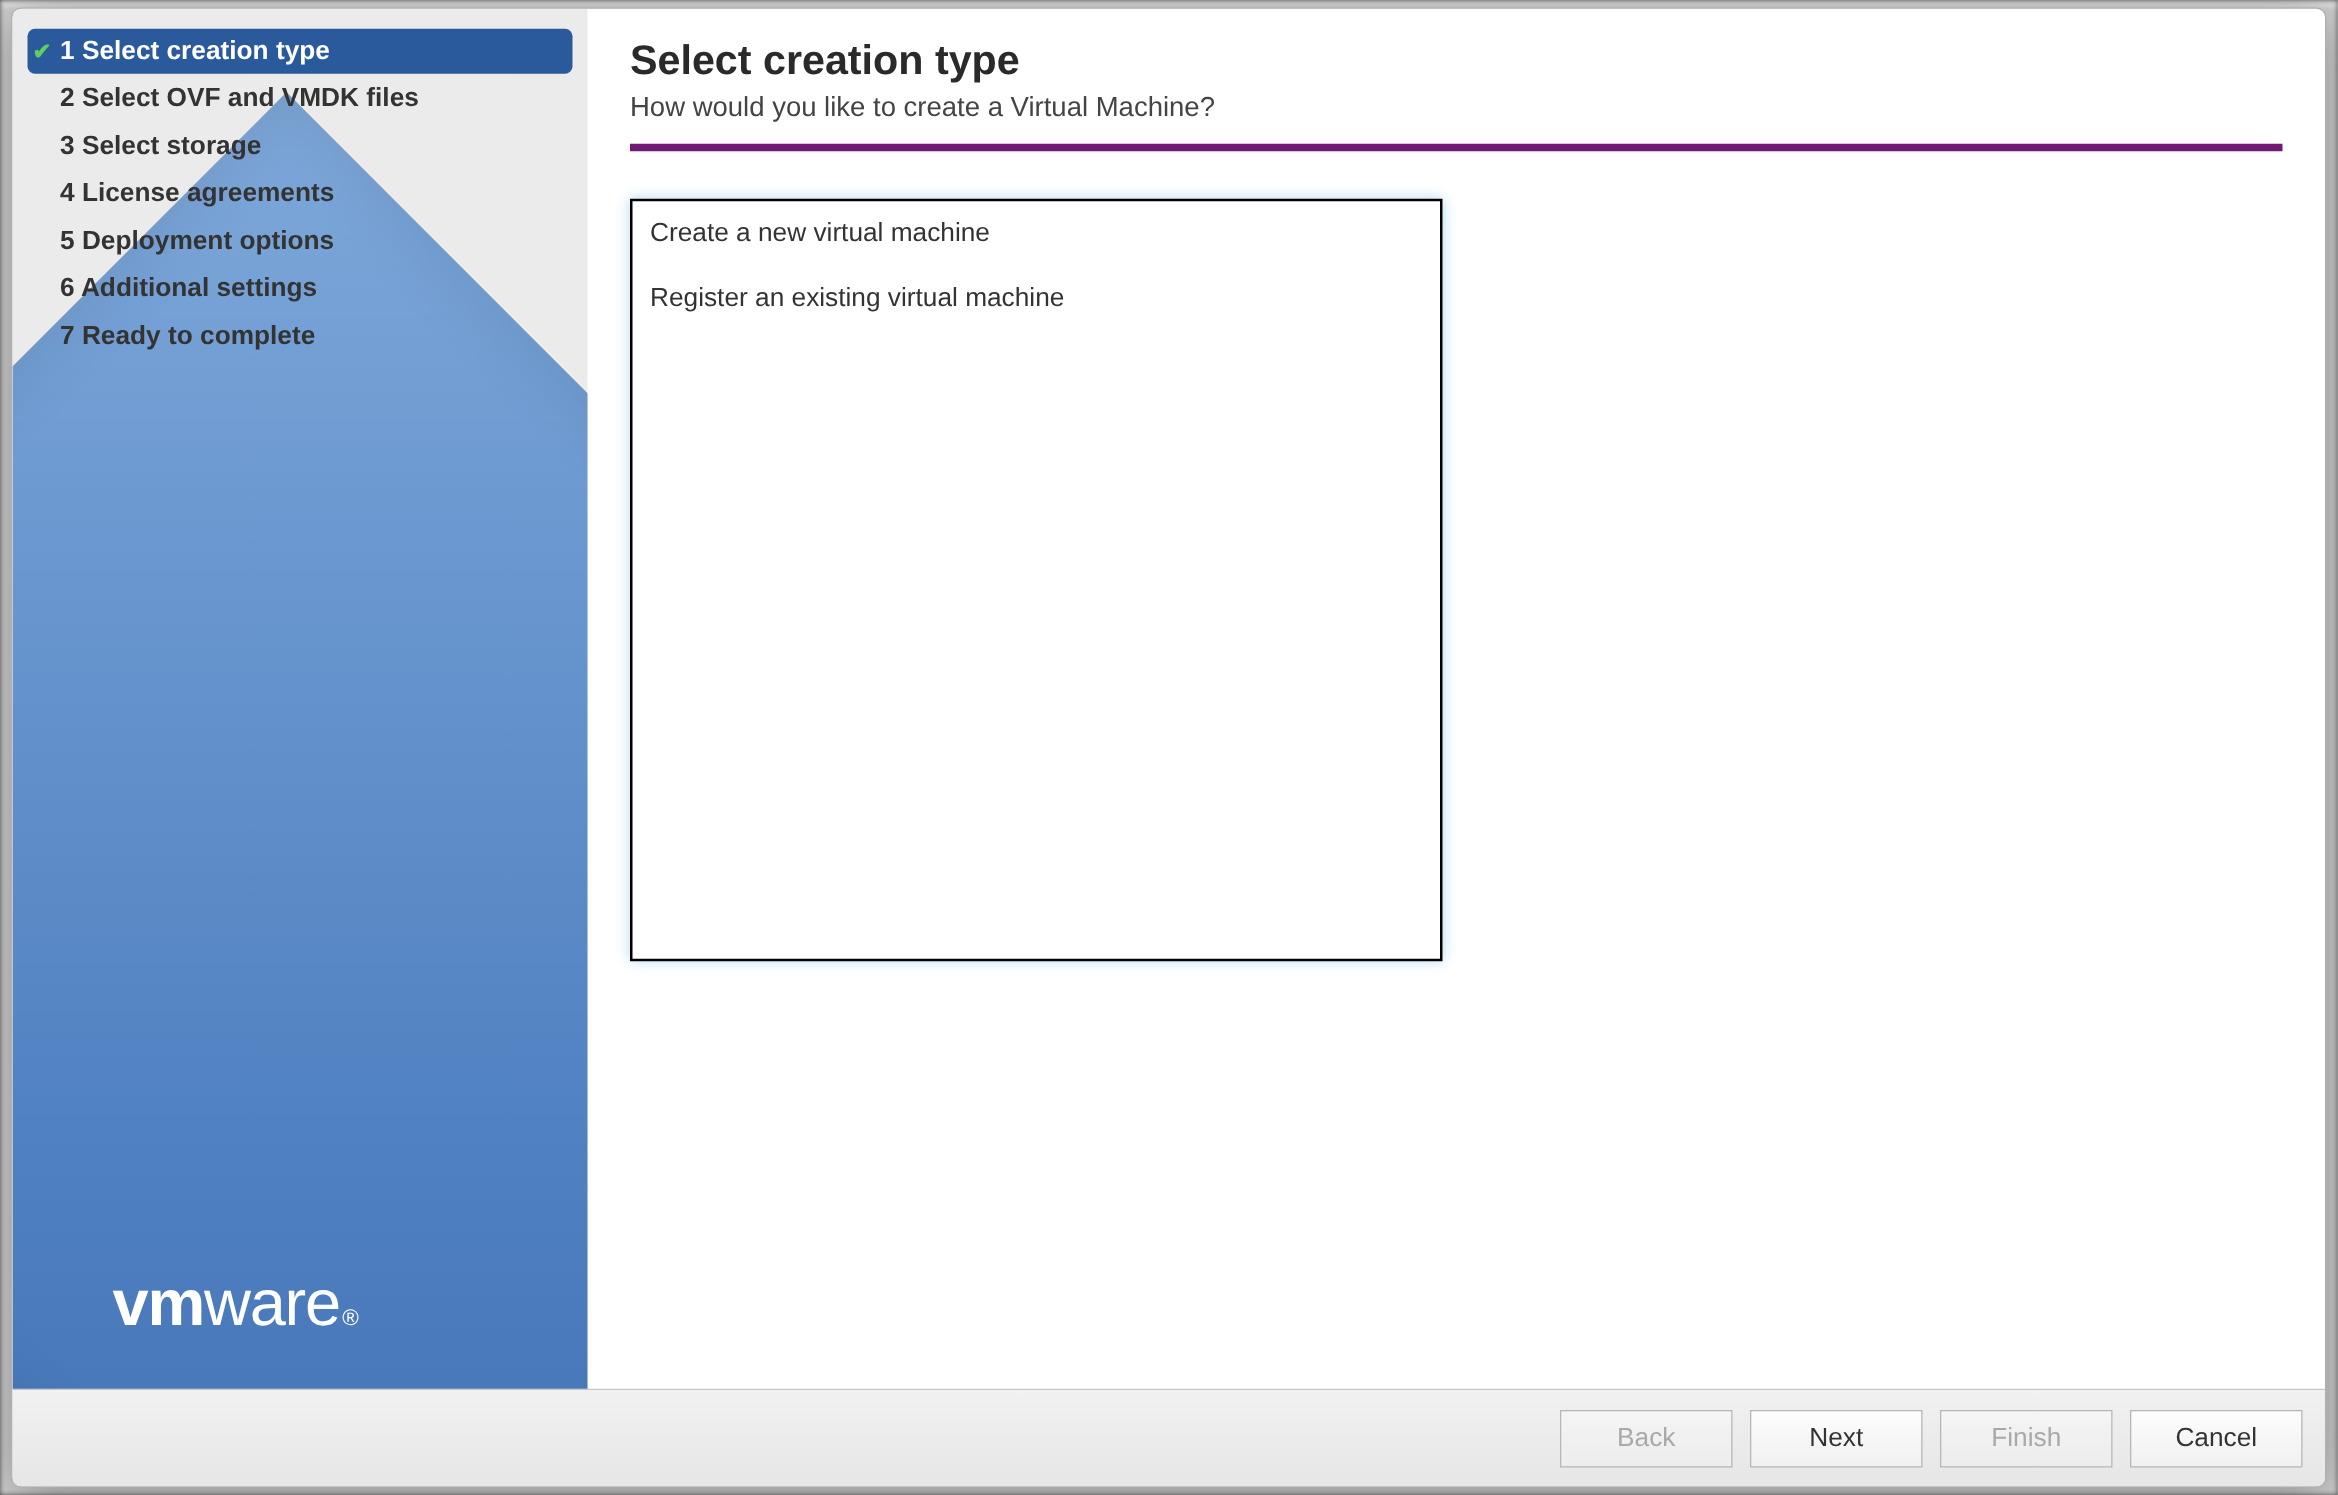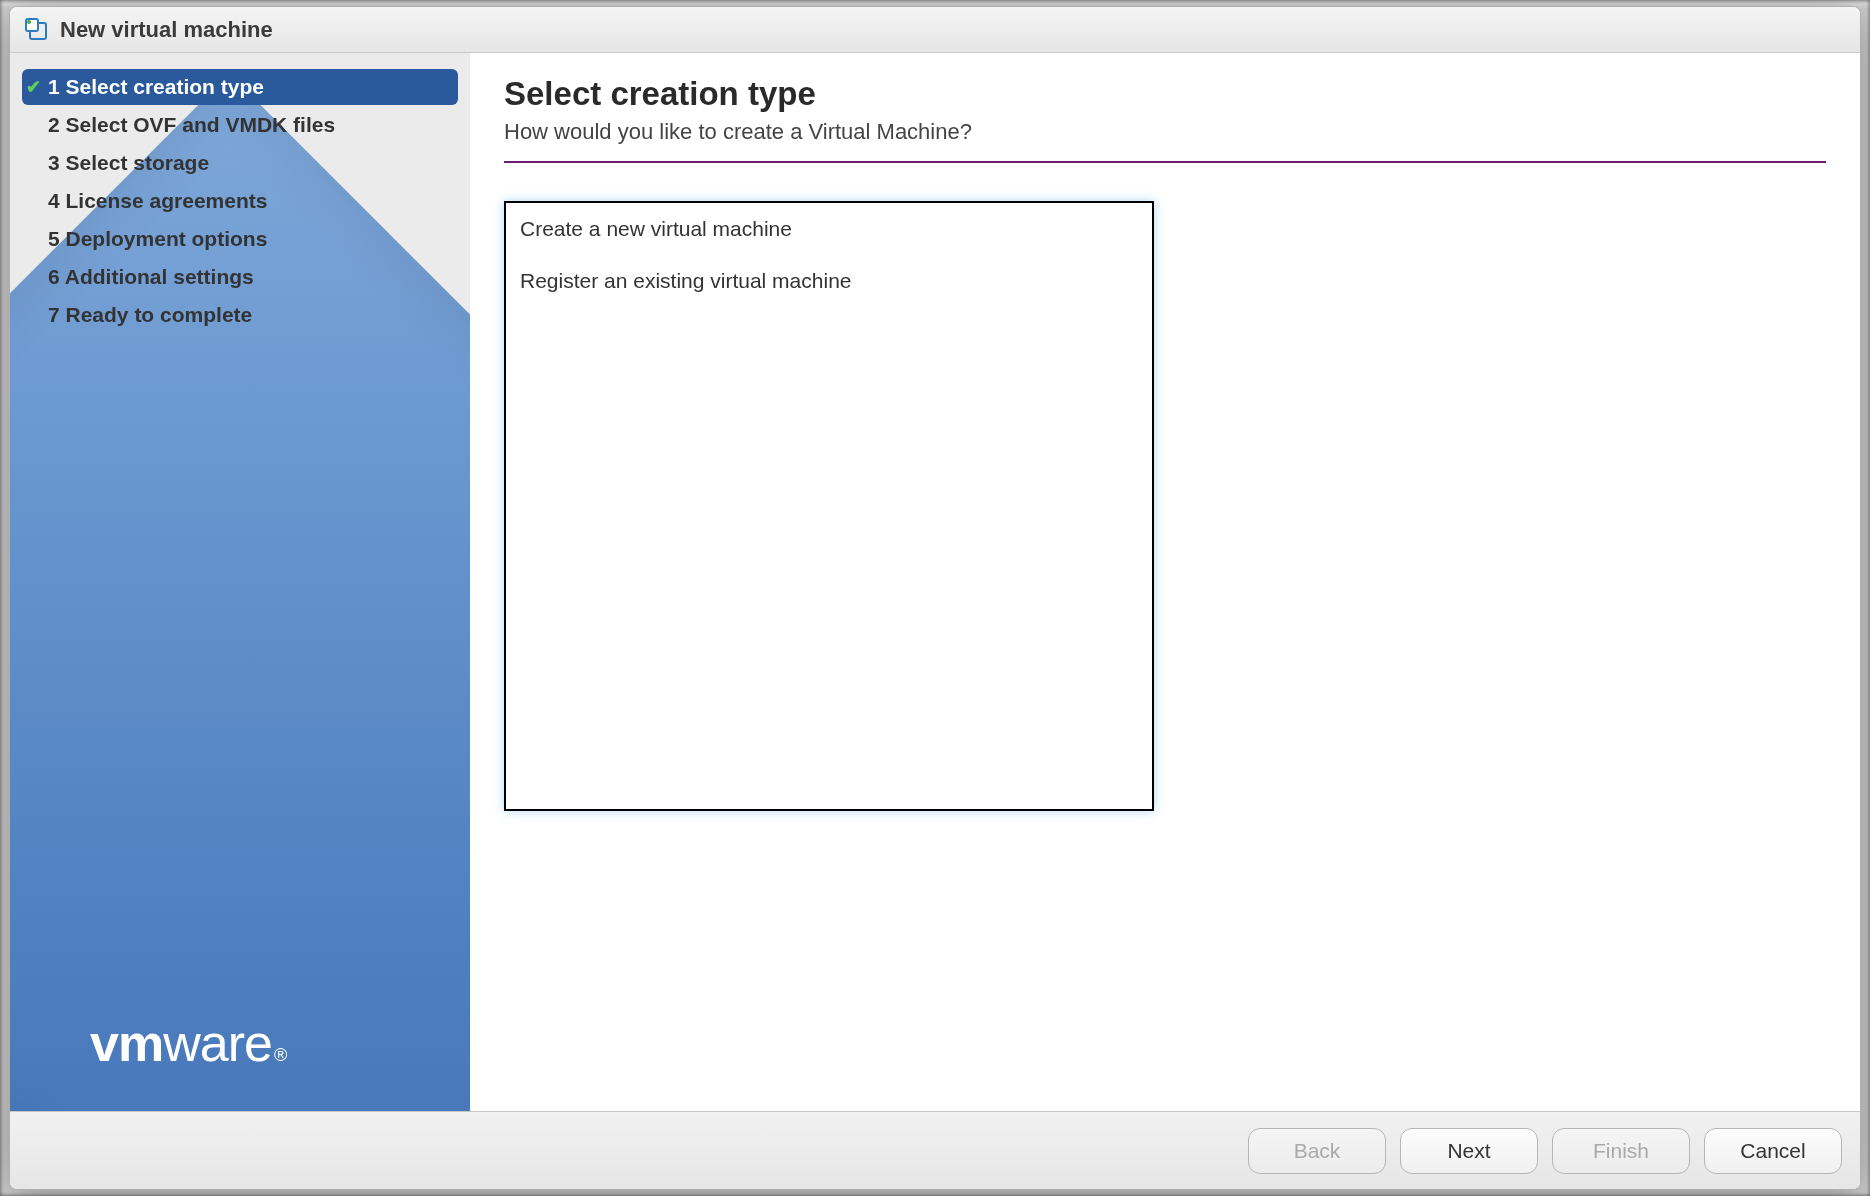--- a/index.html
+++ b/index.html
@@ -127,21 +127,21 @@
   .content h1 {
     font-size: 33px;
     font-weight: 700;
     color: #2a2a2a;
     margin-bottom: 6px;
   }
   .content .subtitle {
     font-size: 22px;
     color: #444;
     padding-bottom: 16px;
-    border-bottom: 2px solid #701a75;
+    border-bottom: 6px solid #701a75;
     margin-bottom: 38px;
   }
   .two-col {
     display: flex;
     gap: 50px;
   }
   .listbox {
     width: 650px;
     height: 610px;
     border: 2px solid #000000;
@@ -174,51 +174,41 @@
     display: flex;
     align-items: center;
     justify-content: flex-end;
     padding: 0 18px;
     gap: 14px;
   }
   .btn {
     min-width: 138px;
     height: 46px;
     border: 1px solid #b6b6b6;
-    border-radius: 12px;
+    border-radius: 0;
     background: linear-gradient(#fdfdfd, #f0f0f0);
     font-size: 21px;
     color: #333;
     cursor: pointer;
   }
   .btn:disabled {
     color: #a9a9a9;
     background: linear-gradient(#f5f5f5, #ececec);
     cursor: default;
   }
 </style>
 </head>
 <body>
 
 <div class="backdrop">
   <div class="backdrop-toolbar"></div>
 </div>
 
 <div class="modal">
 
-  <div class="modal-header">
-    <span class="vm-icon">
-      <svg width="26" height="26" viewBox="0 0 26 26">
-        <rect x="6" y="6" width="16" height="16" rx="2" fill="none" stroke="#2f7bbf" stroke-width="2"></rect>
-        <rect x="2" y="2" width="12" height="12" rx="2" fill="#fff" stroke="#2f7bbf" stroke-width="2"></rect>
-        <circle cx="5" cy="5" r="2" fill="#3fae49"></circle>
-      </svg>
-    </span>
-    <span class="title">New virtual machine</span>
-  </div>
 
   <div class="modal-body">
 
     <div class="sidebar">
       <div class="sidebar-bg"></div>
 
       <div class="steps" id="steps">
           <div class="step active">
             <span class="check">✔</span>
             <span>1 Select creation type</span>

